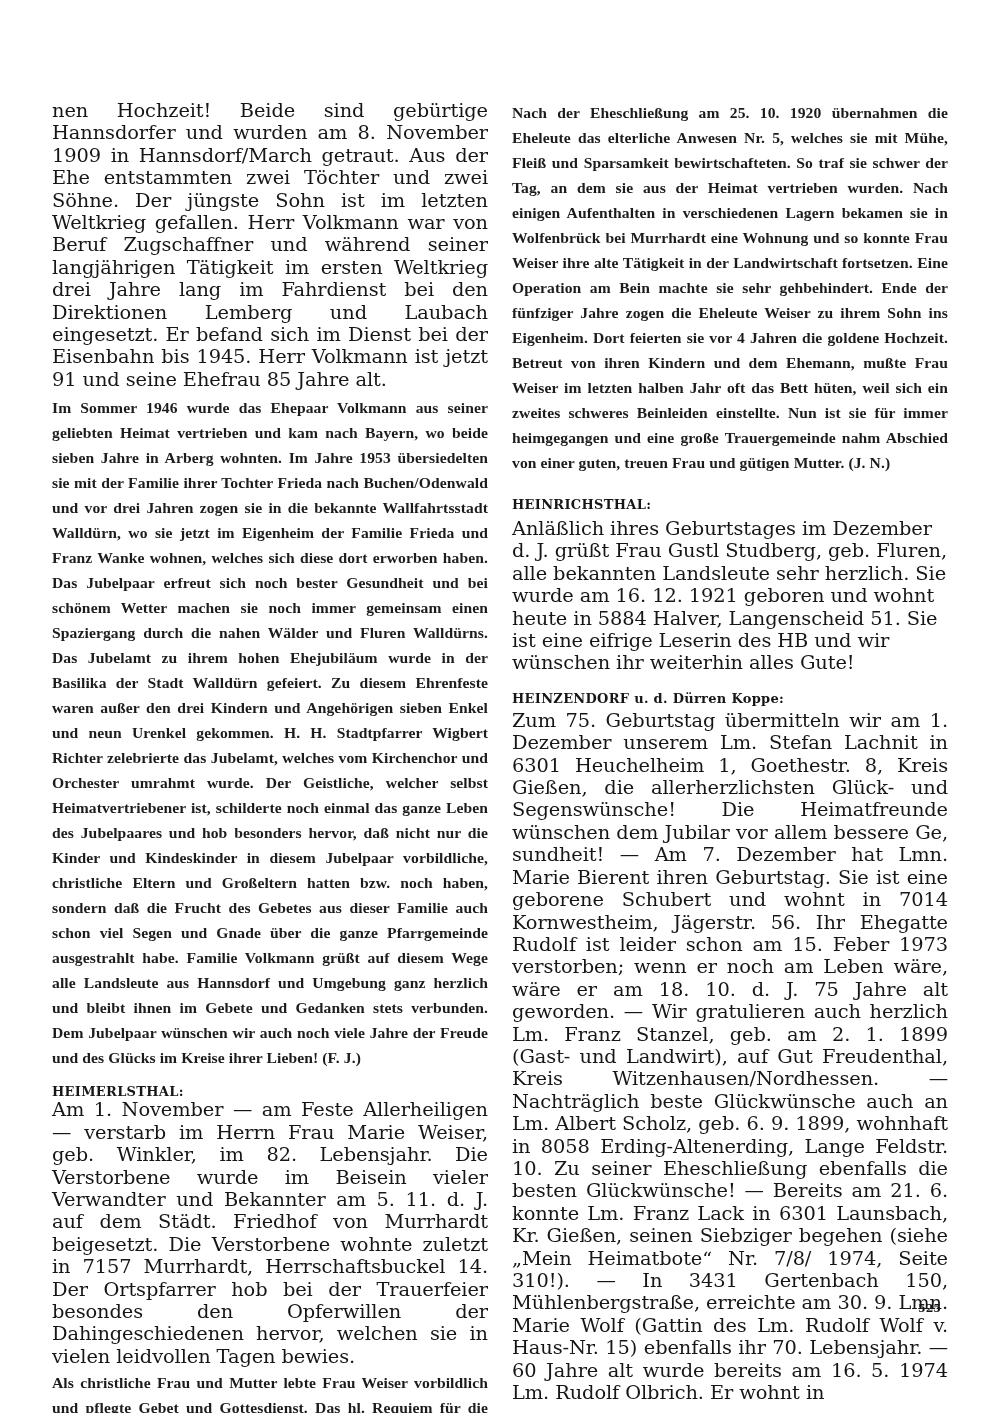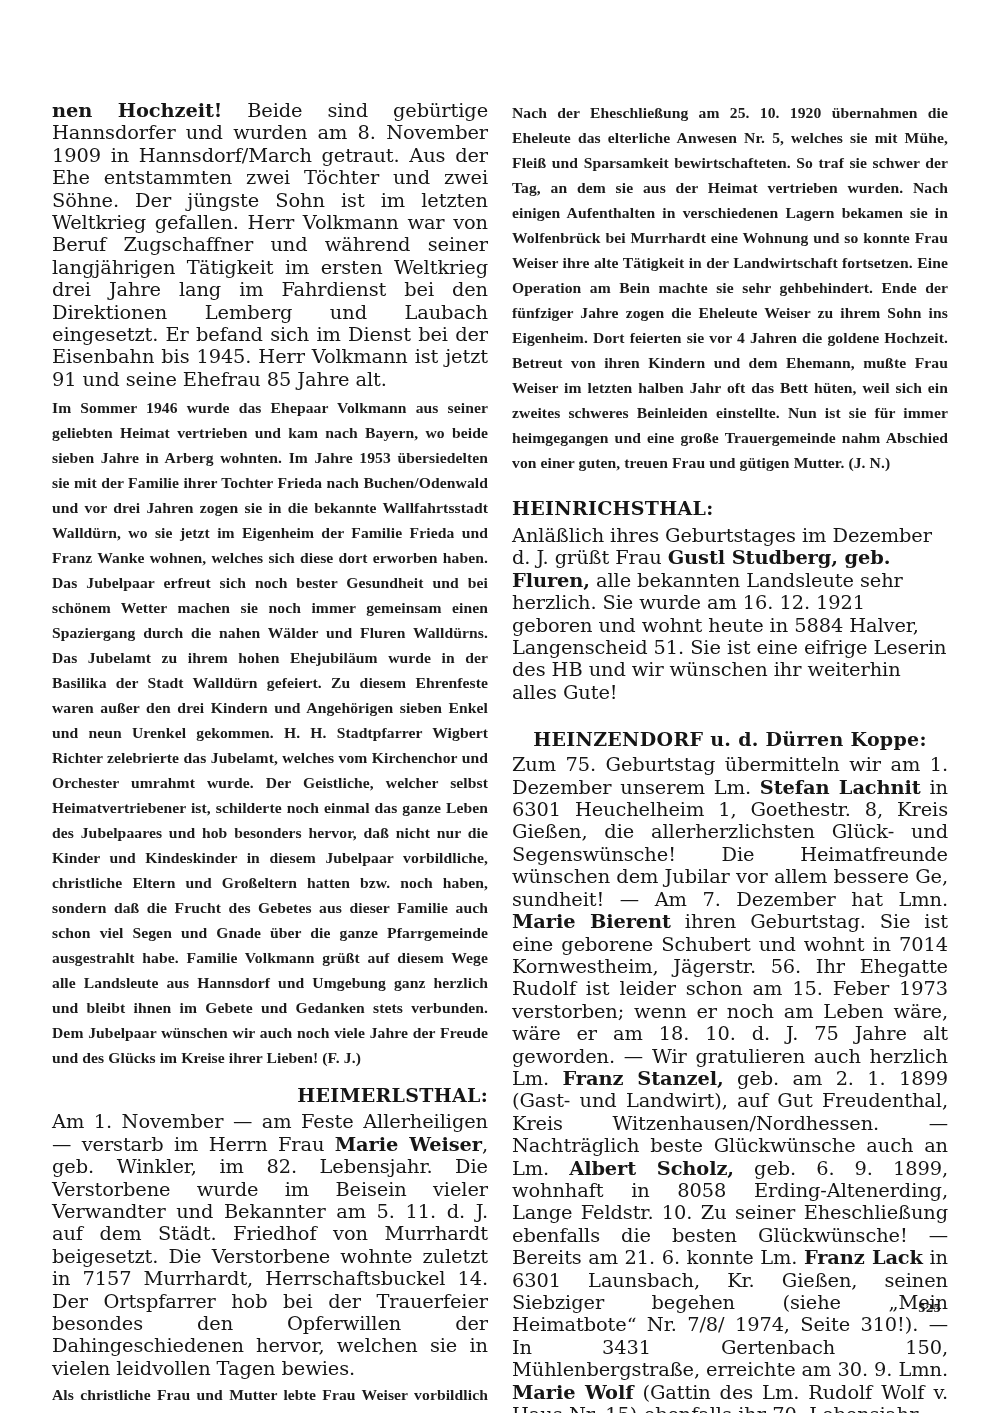--- a/index.html
+++ b/index.html
@@ -2,39 +2,39 @@
 <html><head>
 <meta charset="utf-8">
 <style>
   html, body { margin: 0; padding: 0; background: #ffffff; }
   body { width: 1000px; height: 1413px; position: relative; overflow: hidden; color: #161616; font-family: "DejaVu Serif", "Liberation Serif", serif; }
   .col { position: absolute; top: 100px; }
   .col-left { left: 52px; width: 436px; }
   .col-right { left: 512px; width: 436px; }
   .big { font-size: 19.4px; line-height: 22.4px; text-align: justify; margin: 0; letter-spacing: -0.1px; }
   .small { font-family: "Liberation Serif", "DejaVu Serif", serif; font-size: 15.6px; line-height: 25px; text-align: justify; margin: 0; font-weight: 600; color: #1c1c1c; letter-spacing: 0.1px; }
-  .heading { font-weight: bold; font-size: 19px; margin: 0; letter-spacing: 0.3px; }
-  b { font-weight: bold; }
+  .heading { font-weight: bold; font-size: 13px; margin: 0; letter-spacing: 0.3px; }
+  b { font-weight: normal; }
   .page-number { position: absolute; left: 918px; top: 1302px; font-weight: bold; font-size: 11px; }
 </style>
 </head>
 <body>
 
 <div class="col col-left">
   <p class="big" style="margin-bottom:4px;"><b>nen Hochzeit!</b><span> Beide sind gebürtige Hannsdorfer und wurden am 8. November 1909 in Hannsdorf/March getraut. Aus der Ehe entstammten zwei Töchter und zwei Söhne. Der jüngste Sohn ist im letzten Weltkrieg gefallen. Herr Volkmann war von Beruf Zugschaffner und während seiner langjährigen Tätigkeit im ersten Weltkrieg drei Jahre lang im Fahrdienst bei den Direktionen Lemberg und Laubach eingesetzt. Er befand sich im Dienst bei der Eisenbahn bis 1945. Herr Volkmann ist jetzt 91 und seine Ehefrau 85 Jahre alt.</span></p>
   <p class="small">Im Sommer 1946 wurde das Ehepaar Volkmann aus seiner geliebten Heimat vertrieben und kam nach Bayern, wo beide sieben Jahre in Arberg wohnten. Im Jahre 1953 übersiedelten sie mit der Familie ihrer Tochter Frieda nach Buchen/Odenwald und vor drei Jahren zogen sie in die bekannte Wallfahrtsstadt Walldürn, wo sie jetzt im Eigenheim der Familie Frieda und Franz Wanke wohnen, welches sich diese dort erworben haben. Das Jubelpaar erfreut sich noch bester Gesundheit und bei schönem Wetter machen sie noch immer gemeinsam einen Spaziergang durch die nahen Wälder und Fluren Walldürns. Das Jubelamt zu ihrem hohen Ehejubiläum wurde in der Basilika der Stadt Walldürn gefeiert. Zu diesem Ehrenfeste waren außer den drei Kindern und Angehörigen sieben Enkel und neun Urenkel gekommen. H. H. Stadtpfarrer Wigbert Richter zelebrierte das Jubelamt, welches vom Kirchenchor und Orchester umrahmt wurde. Der Geistliche, welcher selbst Heimatvertriebener ist, schilderte noch einmal das ganze Leben des Jubelpaares und hob besonders hervor, daß nicht nur die Kinder und Kindeskinder in diesem Jubelpaar vorbildliche, christliche Eltern und Großeltern hatten bzw. noch haben, sondern daß die Frucht des Gebetes aus dieser Familie auch schon viel Segen und Gnade über die ganze Pfarrgemeinde ausgestrahlt habe. Familie Volkmann grüßt auf diesem Wege alle Landsleute aus Hannsdorf und Umgebung ganz herzlich und bleibt ihnen im Gebete und Gedanken stets verbunden. Dem Jubelpaar wünschen wir auch noch viele Jahre der Freude und des Glücks im Kreise ihrer Lieben! (F. J.)</p>
 
-  <h2 class="heading" style="margin-top:14px;margin-bottom:5px;text-align:right;">HEIMERLSTHAL:</h2>
+  <h2 class="heading" style="margin-top:14px;">HEIMERLSTHAL:</h2>
   <p class="big" style="margin-bottom:2px;"><span>Am 1. November — am Feste Allerheiligen — verstarb im Herrn Frau </span><b>Marie Weiser</b><span>, geb. Winkler, im 82. Lebensjahr. Die Verstorbene wurde im Beisein vieler Verwandter und Bekannter am 5. 11. d. J. auf dem Städt. Friedhof von Murrhardt beigesetzt. Die Verstorbene wohnte zuletzt in 7157 Murrhardt, Herrschaftsbuckel 14. Der Ortspfarrer hob bei der Trauerfeier besondes den Opferwillen der Dahingeschiedenen hervor, welchen sie in vielen leidvollen Tagen bewies.</span></p>
   <p class="small">Als christliche Frau und Mutter lebte Frau Weiser vorbildlich und pflegte Gebet und Gottesdienst. Das hl. Requiem für die Verstorbene zelebrierte H. Herr Pfarrer Hermann Weiser (fr. Adamsthal) in Gemeinschaft mit dem Ortspfarrer. Frau Weiser wurde am 12. 4. 1893 in Heimerlsthal geboren und lebte unter 4 Geschwistern ein bescheidenes, aber frohes Leben.</p>
 </div>
 
 <div class="col col-right">
   <p class="small">Nach der Eheschließung am 25. 10. 1920 übernahmen die Eheleute das elterliche Anwesen Nr. 5, welches sie mit Mühe, Fleiß und Sparsamkeit bewirtschafteten. So traf sie schwer der Tag, an dem sie aus der Heimat vertrieben wurden. Nach einigen Aufenthalten in verschiedenen Lagern bekamen sie in Wolfenbrück bei Murrhardt eine Wohnung und so konnte Frau Weiser ihre alte Tätigkeit in der Landwirtschaft fortsetzen. Eine Operation am Bein machte sie sehr gehbehindert. Ende der fünfziger Jahre zogen die Eheleute Weiser zu ihrem Sohn ins Eigenheim. Dort feierten sie vor 4 Jahren die goldene Hochzeit. Betreut von ihren Kindern und dem Ehemann, mußte Frau Weiser im letzten halben Jahr oft das Bett hüten, weil sich ein zweites schweres Beinleiden einstellte. Nun ist sie für immer heimgegangen und eine große Trauergemeinde nahm Abschied von einer guten, treuen Frau und gütigen Mutter. (J. N.)</p>
 
   <h2 class="heading" style="margin-top:22px;margin-bottom:6px;">HEINRICHSTHAL:</h2>
   <p class="big" style="text-align:left;"><span>Anläßlich ihres Geburtstages im Dezember d. J. grüßt Frau </span><b>Gustl Studberg, geb. Fluren,</b><span> alle bekannten Landsleute sehr herzlich. Sie wurde am 16. 12. 1921 geboren und wohnt heute in 5884 Halver, Langenscheid 51. Sie ist eine eifrige Leserin des HB und wir wünschen ihr weiterhin alles Gute!</span></p>
 
-  <h2 class="heading" style="margin-top:24px;margin-bottom:4px;text-align:center;">HEINZENDORF u. d. Dürren Koppe:</h2>
+  <h2 class="heading" style="margin-top:16px;margin-bottom:4px;">HEINZENDORF u. d. Dürren Koppe:</h2>
   <p class="big"><span>Zum 75. Geburtstag übermitteln wir am 1. Dezember unserem Lm. </span><b>Stefan Lachnit</b><span> in 6301 Heuchelheim 1, Goethestr. 8, Kreis Gießen, die allerherzlichsten Glück- und Segenswünsche! Die Heimatfreunde wünschen dem Jubilar vor allem bessere Ge, sundheit! — Am 7. Dezember hat Lmn. </span><b>Marie Bierent</b><span> ihren Geburtstag. Sie ist eine geborene Schubert und wohnt in 7014 Kornwestheim, Jägerstr. 56. Ihr Ehegatte Rudolf ist leider schon am 15. Feber 1973 verstorben; wenn er noch am Leben wäre, wäre er am 18. 10. d. J. 75 Jahre alt geworden. — Wir gratulieren auch herzlich Lm. </span><b>Franz Stanzel,</b><span> geb. am 2. 1. 1899 (Gast- und Landwirt), auf Gut Freudenthal, Kreis Witzenhausen/Nordhessen. — Nachträglich beste Glückwünsche auch an Lm. </span><b>Albert Scholz,</b><span> geb. 6. 9. 1899, wohnhaft in 8058 Erding-Altenerding, Lange Feldstr. 10. Zu seiner Eheschließung ebenfalls die besten Glückwünsche! — Bereits am 21. 6. konnte Lm. </span><b>Franz Lack</b><span> in 6301 Launsbach, Kr. Gießen, seinen Siebziger begehen (siehe „Mein Heimatbote“ Nr. 7/8/ 1974, Seite 310!). — In 3431 Gertenbach 150, Mühlenbergstraße, erreichte am 30. 9. Lmn. </span><b>Marie Wolf</b><span> (Gattin des Lm. Rudolf Wolf v. Haus-Nr. 15) ebenfalls ihr 70. Lebensjahr. — 60 Jahre alt wurde bereits am 16. 5. 1974 Lm. </span><b>Rudolf Olbrich.</b><span> Er wohnt in</span></p>
 </div>
 
 <div class="page-number">525</div>
 
 </body></html>

